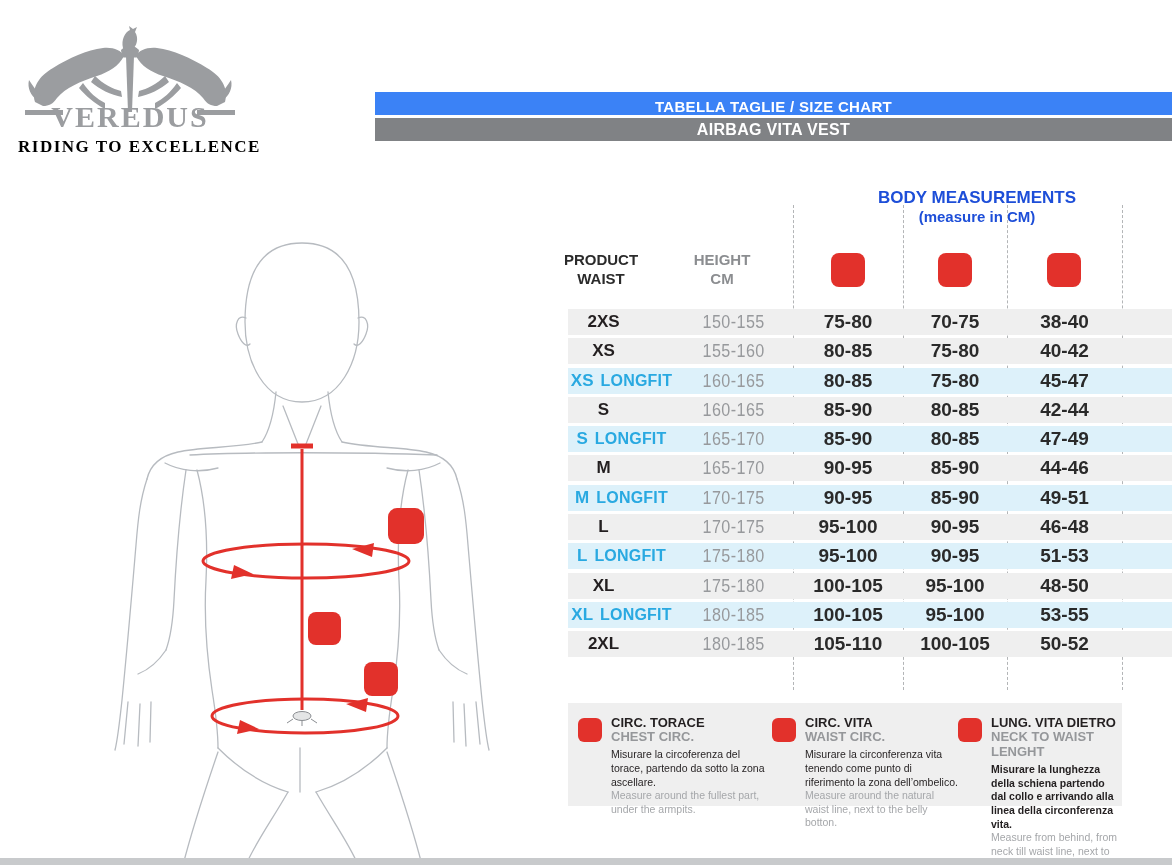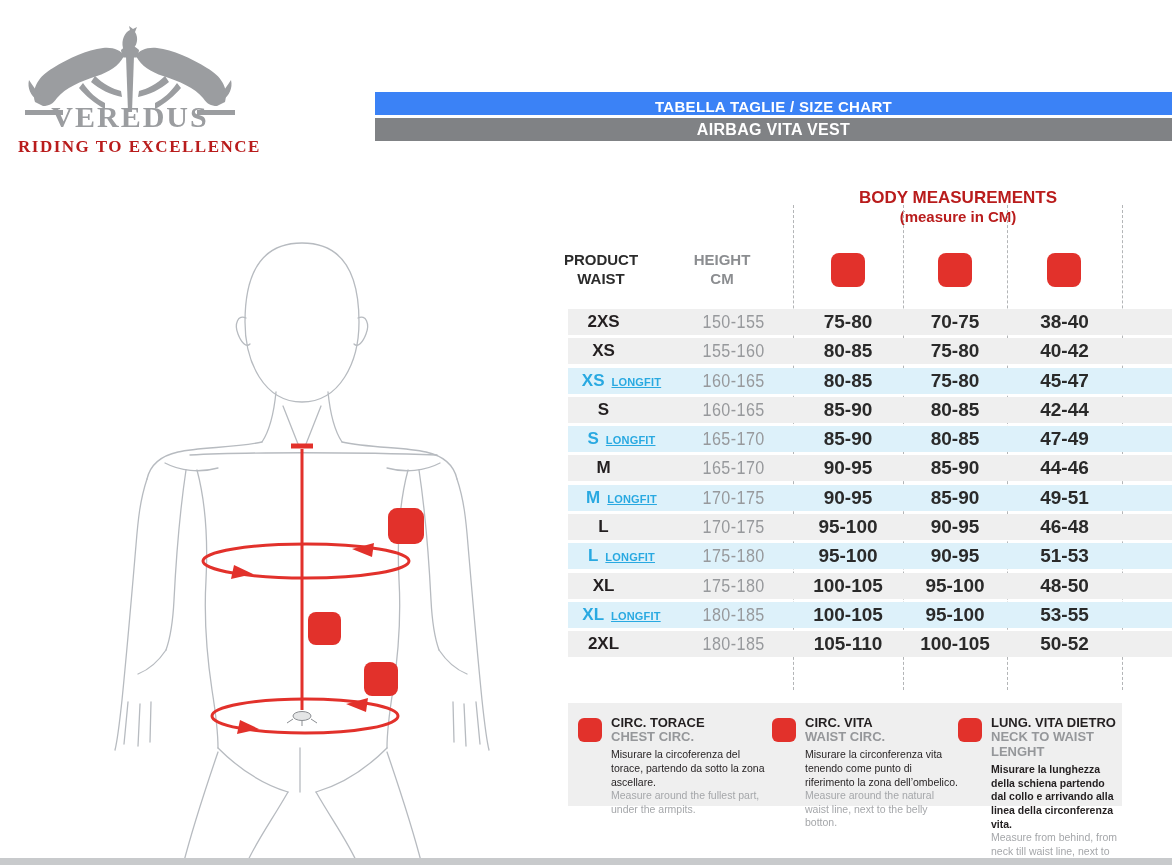--- a/index.html
+++ b/index.html
@@ -12,34 +12,34 @@
     -webkit-font-smoothing:antialiased;
   }
   
   .logo-wrap{position:absolute;left:25px;top:26px;width:210px;height:105px;}
   .tagline{
     position:absolute;left:18px;top:137px;width:224px;
     text-align:center;
     font-family:"Liberation Serif", serif;
     font-weight:bold;
     font-size:17px;letter-spacing:1.5px;
-    color:#b91c1c;white-space:nowrap;
+    color:#000000;white-space:nowrap;
   }
   
   .bar{
     position:absolute;left:375px;width:797px;height:23px;
     display:flex;align-items:center;justify-content:center;
     color:#ffffff;font-weight:bold;letter-spacing:.3px;
   }
   .bar-black{top:92px;background:#3b82f6;font-size:15px;align-items:flex-end;}
   .bar-gray{top:118px;background:#808285;font-size:16px;}
   
   .meas-title{
-    position:absolute;left:793px;top:188px;width:330px;
-    text-align:center;color:#b91c1c;font-weight:bold;
+    position:absolute;left:812px;top:188px;width:330px;
+    text-align:center;color:#1d4ed8;font-weight:bold;
     font-size:17px;line-height:1.2;
   }
   .meas-sub{font-size:15px;}
   
   .col-head{
     position:absolute;top:251px;text-align:center;
     font-weight:bold;font-size:15px;line-height:1.25;
   }
   .col-head-product{left:545px;width:112px;color:#2b2b2b;}
   .col-head-height{left:667px;width:110px;color:#8b8d90;}
@@ -68,21 +68,21 @@
   }
   .trow.longfit{background:#ddf1fa;}
   .cell{text-align:center;}
   .cell-size{
     display:flex;justify-content:center;align-items:baseline;gap:7px;
     font-weight:bold;font-size:17px;color:#231f20;
   }
   .trow:not(.longfit) .cell-size{padding-right:36px;}
   .trow.longfit .size-label{color:#29a9e1;}
   .longfit-label{
-    font-weight:bold;font-size:11px;color:#29a9e1;letter-spacing:.2px;text-decoration:underline;
+    font-weight:bold;font-size:16px;color:#29a9e1;letter-spacing:.2px;
   }
   .cell-height{color:#97999c;}
   .cond{
     display:inline-block;transform:scaleX(.85);transform-origin:center;
     font-size:19px;letter-spacing:.5px;color:#97999c;font-weight:400;
   }
   .cell-num{font-weight:bold;font-size:19px;color:#2a2a2a;}
   
   .legend{
     position:absolute;left:568px;top:703px;width:554px;height:103px;

